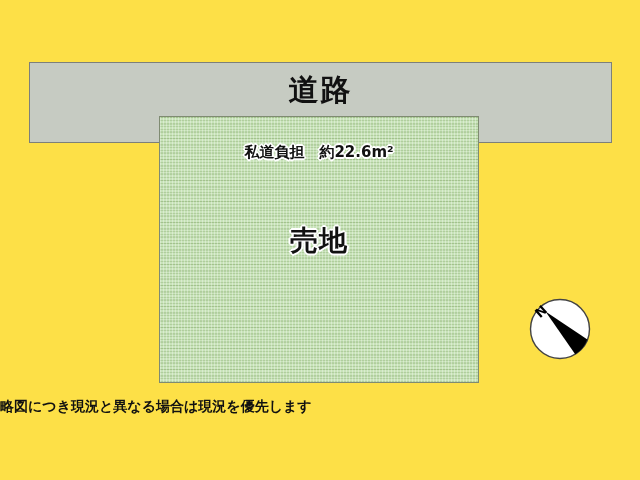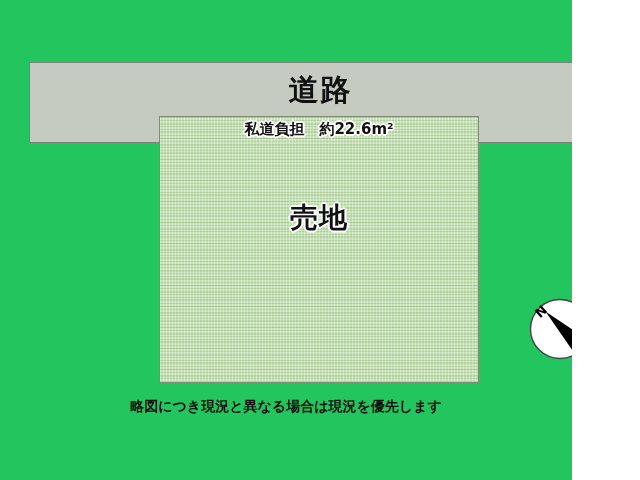--- a/index.html
+++ b/index.html
@@ -3,23 +3,23 @@
 <meta charset="utf-8">
 <style>
   html, body {
     margin: 0;
     padding: 0;
     background: #ffffff;
     font-family: "DejaVu Sans", "Liberation Sans", sans-serif;
   }
   .canvas {
     position: relative;
-    width: 572px;
+    width: 640px;
     height: 480px;
-    background: #22c55e;
+    background: #fde047;
     overflow: hidden;
   }
 
   
   .road {
     position: absolute;
     left: 29px;
     top: 62px;
     width: 581px;
     height: 79px;
@@ -53,20 +53,21 @@
       repeating-linear-gradient(180deg, rgba(120,158,90,0.30) 0 1px, rgba(0,0,0,0) 1px 3px),
       repeating-linear-gradient(180deg, rgba(110,150,82,0.22) 0 1px, rgba(0,0,0,0) 1px 7px);
     border: 1px solid #7f8b72;
     z-index: 2;
   }
   .halo {
     text-shadow:
       1px 0 0 #fff, -1px 0 0 #fff, 0 1px 0 #fff, 0 -1px 0 #fff,
       1px 1px 0 #fff, -1px -1px 0 #fff, 1px -1px 0 #fff, -1px 1px 0 #fff,
       2px 0 0 #fff, -2px 0 0 #fff, 0 2px 0 #fff, 0 -2px 0 #fff;
+    margin-top: 23px;
   }
   .plot-top-label {
     position: absolute;
     left: 0;
     right: 0;
     top: 3px;
     text-align: center;
     font-size: 15px;
     font-weight: bold;
     color: #111111;
@@ -96,21 +97,21 @@
     height: 64px;
     z-index: 3;
   }
 
   
   .caption {
     position: absolute;
     left: 0;
     right: 0;
     top: 398px;
-    text-align: center;
+    text-align: left;
     font-size: 14px;
     font-weight: bold;
     color: #111111;
     line-height: 17px;
   }
 </style>
 </head>
 <body>
 
 <div class="canvas">

